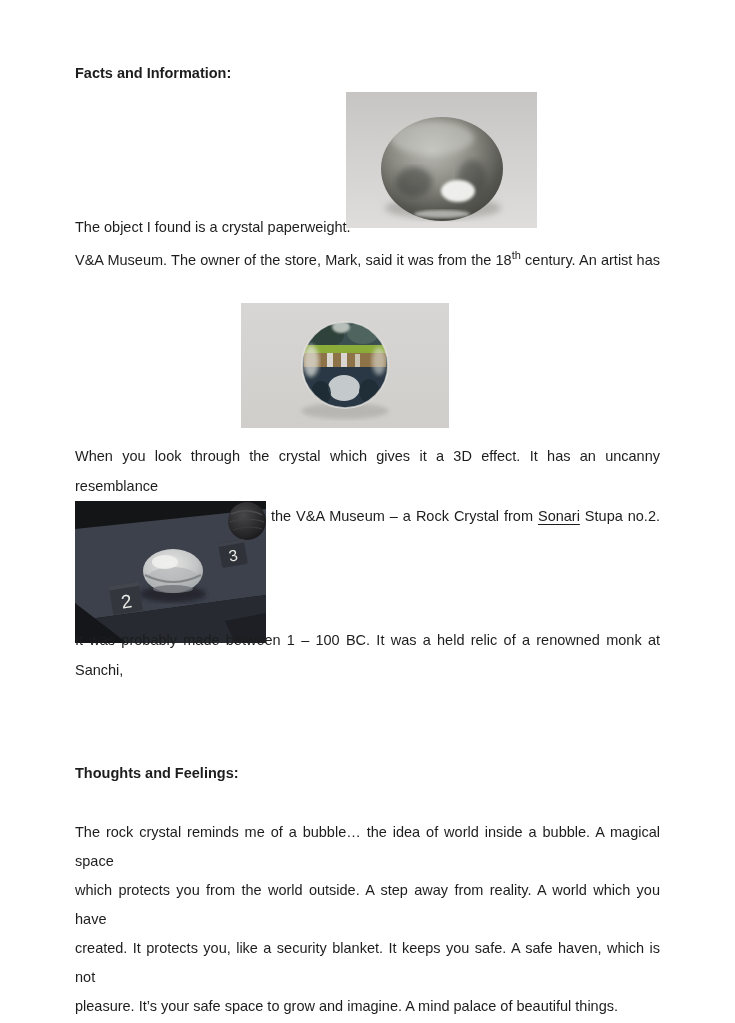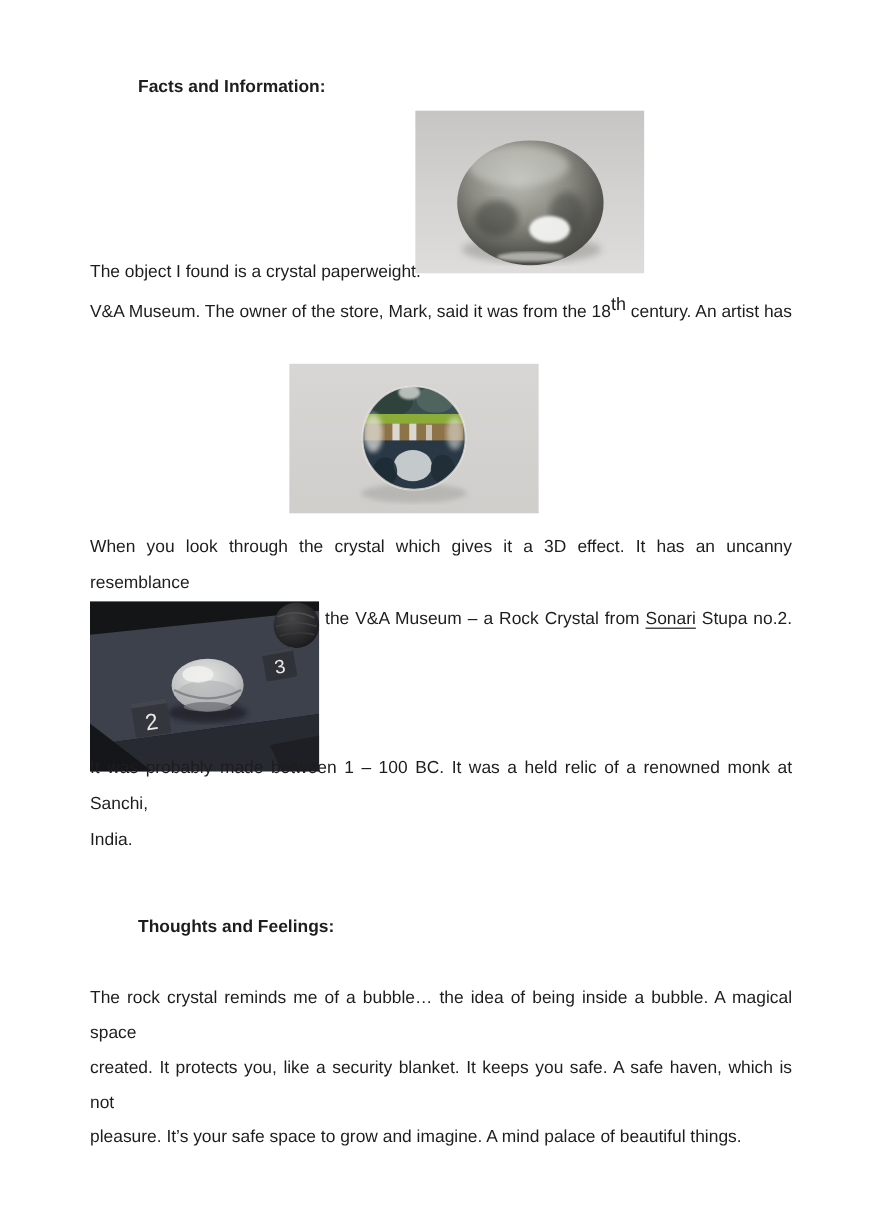--- a/index.html
+++ b/index.html
@@ -5,24 +5,24 @@
   html,body{margin:0;padding:0;background:#ffffff;}
   .page{
     position:relative;
     width:735px;height:1023px;
     background:#ffffff;
     font-family:"Liberation Sans","DejaVu Sans",sans-serif;
     color:#1d1d1d;
     overflow:hidden;
   }
   .tblock{position:absolute;left:75px;width:585px;font-size:14.5px;line-height:30px;}
-  .hblock{position:absolute;left:75px;width:585px;font-size:14.5px;font-weight:700;line-height:18px;margin-left:40px;}
+  .hblock{position:absolute;left:75px;width:585px;font-size:14.5px;font-weight:700;line-height:18px;}
   .jline{text-align:justify;text-align-last:justify;}
   .pline{text-align:left;}
-  sup{font-size:15px;line-height:0;vertical-align:super;}
+  sup{font-size:11px;line-height:0;vertical-align:super;}
   .squiggle{
     text-decoration-line:underline;
     text-decoration-style:wavy;
     text-decoration-color:#d83a2a;
     text-decoration-thickness:1px;
     text-underline-offset:3px;
     text-decoration:underline;
   }
   .photo{position:absolute;display:block;}
   .photo svg{display:block;}
@@ -159,24 +159,24 @@
       <g transform="rotate(-10 158 53)">
         <rect x="145" y="40" width="26" height="25" rx="2" fill="#2f3238"></rect>
         <rect x="145" y="40" width="26" height="3.5" fill="#3f424a"></rect>
         <text x="158" y="60" text-anchor="middle" font-family="Liberation Sans, DejaVu Sans, sans-serif" font-size="16" fill="#e9e9e6">3</text>
       </g>
     </svg>
   </div>
 
   <div class="tblock" style="top:625px;">
     <div class="jline">It was probably made between 1 – 100 BC. It was a held relic of a renowned monk at Sanchi,</div>
-    <div class="pline">India.</div>
   </div>
 
   <div class="hblock" style="top:764px;">Thoughts and Feelings:</div>
 
   <div class="tblock" style="top:818px;line-height:29px;">
-    <div class="jline">The rock crystal reminds me of a bubble… the idea of being inside a bubble. A magical space</div>
+    <div class="jline">The rock crystal reminds me of a bubble… the idea of world inside a bubble. A magical space</div>
+    <div class="jline">which protects you from the world outside. A step away from reality. A world which you have</div>
     <div class="jline">created. It protects you, like a security blanket. It keeps you safe. A safe haven, which is not</div>
     <div class="pline">pleasure. It’s your safe space to grow and imagine. A mind palace of beautiful things.</div>
   </div>
 
 </div>
 
 </body></html>

